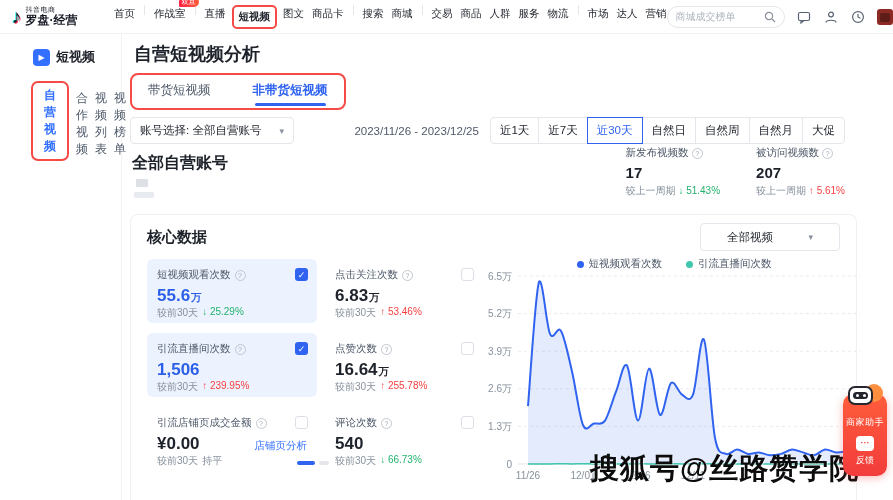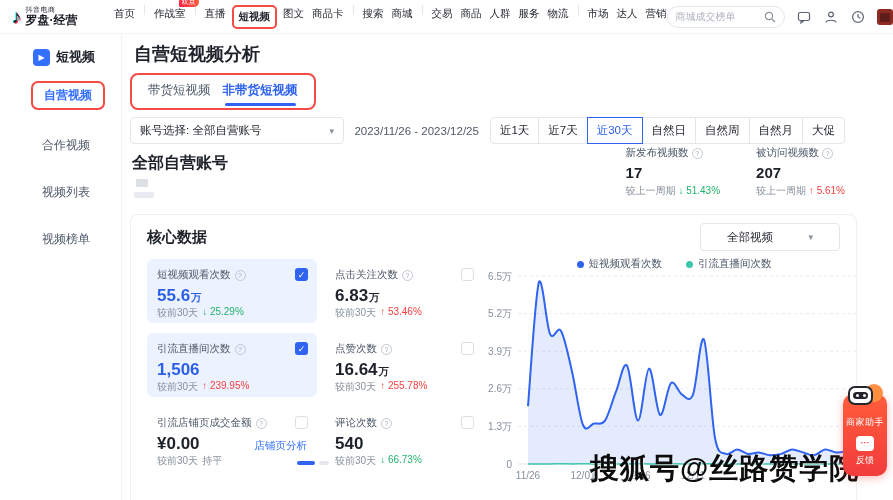--- a/index.html
+++ b/index.html
@@ -30,35 +30,35 @@
   .nav-icons svg { display:block; }
   .avatar { width:16px; height:16px; border-radius:3px; background:#8c2b24; margin-left:12px; position:relative; overflow:hidden; flex:none;}
   .avatar::after { content:""; position:absolute; left:3px; top:4px; width:10px; height:9px; background:#5e1d18; border-radius:2px; }
 
   
   .sidebar { position:absolute; left:0; top:34px; bottom:0; width:122px; background:#fff;
     border-right:1px solid #f2f3f5; padding-top:14px; z-index:20; }
   .side-head { display:flex; align-items:center; gap:6px; padding-left:33px; font-size:13px; font-weight:bold; color:#1d2129; }
   .side-video-icon { width:17px; height:17px; border-radius:4px; background:#3370ff; color:#fff;
     display:flex; align-items:center; justify-content:center; font-size:8px; flex:none;}
-  .side-items { margin-top:15px; display:flex; flex-direction:column; gap:24px; padding-left:42px; align-items:flex-start;}
+  .side-items { margin-top:15px; display:flex; flex-direction:row; gap:7px; padding-left:42px; align-items:flex-end;}
   .side-item { font-size:12px; color:#4e5969; padding:3px 0; cursor:pointer; }
   .side-item.active { color:#3370ff; font-weight:bold; border:2px solid #f54a45; border-radius:7px; padding:4px 11px; margin-left:-11px; }
 
   
   .main { position:absolute; left:122px; top:34px; right:0; bottom:0; background:#fff; }
   .page-title { position:absolute; left:12px; top:8px; font-size:18px; font-weight:bold; color:#1d2129; }
   .tabs-box { position:absolute; left:8px; top:39px; border:2px solid #f54a45; border-radius:8px;
-    padding:7px 16px 0; display:flex; gap:12px; }
+    padding:7px 16px 0; display:flex; gap:42px; }
   .tab { font-size:12.5px; color:#4e5969; padding-bottom:9px; position:relative; cursor:pointer; }
   .tab.active { color:#2f63f0; font-weight:bold; }
   .tab.active::after { content:""; position:absolute; left:2px; right:2px; bottom:2px; height:3px; background:#2f63f0; border-radius:2px; }
 
   .filter-row { position:absolute; left:8px; top:83px; right:48px; display:flex; align-items:center; }
-  .account-select { width:214px; height:27px; border:1px solid #e5e6eb; border-radius:4px; background:#fff;
+  .account-select { width:164px; height:27px; border:1px solid #e5e6eb; border-radius:4px; background:#fff;
     display:flex; align-items:center; justify-content:space-between; padding:0 9px; font-size:11.5px; color:#1d2129; cursor:pointer;}
   .sel-caret { font-size:9px; color:#86909c; }
   .date-range { margin-left:auto; font-size:11.5px; color:#4e5969; margin-right:12px; }
   .date-btns { display:flex; }
   .date-btn { font-size:11.5px; color:#1d2129; border:1px solid #e5e6eb; padding:5px 9px; margin-left:-1px;
     background:#fff; cursor:pointer; white-space:nowrap; }
   .date-btn:first-child { border-radius:4px 0 0 4px; }
   .date-btn:last-child { border-radius:0 4px 4px 0; }
   .date-btn.active { color:#2f63f0; border-color:#2f63f0; position:relative; z-index:2; }
 

